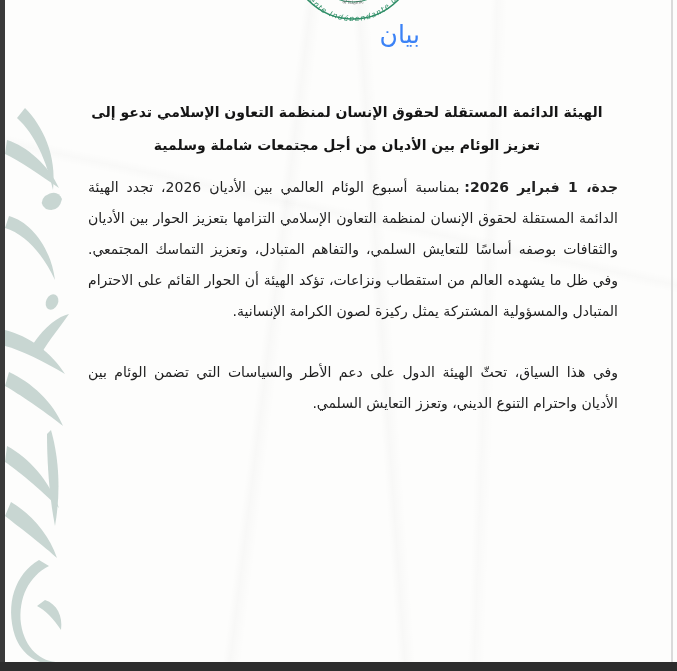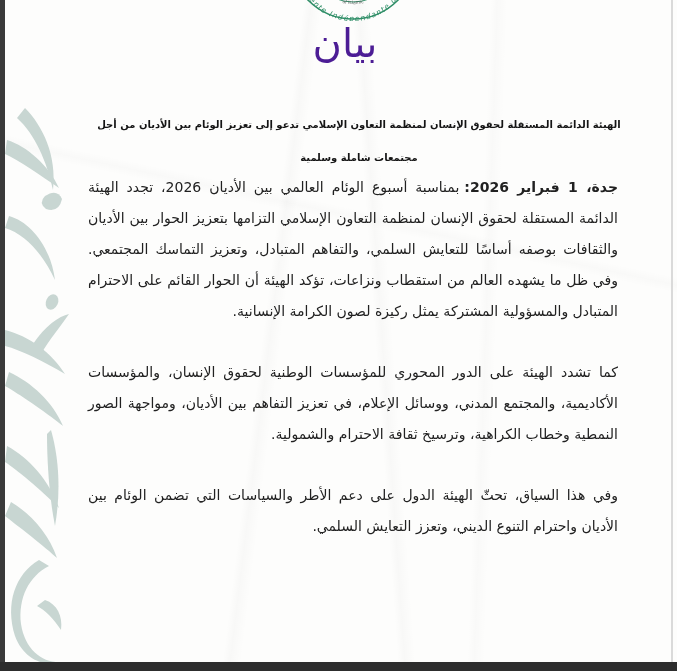--- a/index.html
+++ b/index.html
@@ -33,29 +33,28 @@
   }
   .pattern {
     position: absolute; left: 5px; top: 0; z-index: 1;
   }
   .seal {
     position: absolute; left: 283px; top: 0; width: 140px; height: 21px;
     overflow: hidden; z-index: 2;
   }
   .calligraphy-title {
     position: absolute; left: 270px; top: 20px; width: 150px;
-    text-align: center;
-    font-size: 40px; color: #4c1d95; font-weight: 500;
+    font-size: 25px; color: #3b82f6; font-weight: 500;
     z-index: 2;
   }
   .heading {
     position: absolute; left: 70px; top: 92px; width: 546px;
-    margin: 16px;
+    margin: 4px;
     direction: rtl; text-align: center;
-    font-size: 10px; line-height: 33px; font-weight: bold; color: #151515;
+    font-size: 14px; line-height: 33px; font-weight: bold; color: #151515;
     z-index: 2;
   }
   .body-text {
     position: absolute; left: 70px; top: 172px; width: 548px;
     direction: rtl; text-align: justify;
     font-size: 14px; line-height: 31px; color: #212121;
     z-index: 2;
   }
   .body-text p { margin: 0 0 30px 18px; }
   .dateline { font-weight: bold; margin-left: 5px; }
@@ -104,21 +103,20 @@
   </div>
 
   <div class="calligraphy-title" dir="rtl">بيان</div>
 
   <h1 class="heading">الهيئة الدائمة المستقلة لحقوق الإنسان لمنظمة التعاون الإسلامي تدعو إلى تعزيز الوئام بين الأديان من أجل مجتمعات شاملة وسلمية</h1>
 
   <div class="body-text">
     <p>
       <b class="dateline">جدة، 1 فبراير 2026:</b><span>بمناسبة أسبوع الوئام العالمي بين الأديان 2026، تجدد الهيئة الدائمة المستقلة لحقوق الإنسان لمنظمة التعاون الإسلامي التزامها بتعزيز الحوار بين الأديان والثقافات بوصفه أساسًا للتعايش السلمي، والتفاهم المتبادل، وتعزيز التماسك المجتمعي. وفي ظل ما يشهده العالم من استقطاب ونزاعات، تؤكد الهيئة أن الحوار القائم على الاحترام المتبادل والمسؤولية المشتركة يمثل ركيزة لصون الكرامة الإنسانية.</span>
     </p>
-    <p>كما تشدد الهيئة على الدور المحوري للمؤسسات الوطنية لحقوق الإنسان، والمؤسسات الأكاديمية، والمجتمع المدني، ووسائل الإعلام، في تعزيز التفاهم بين الأديان، ومواجهة الصور النمطية وخطاب الكراهية، وترسيخ ثقافة الاحترام والشمولية.</p>
     <p>وفي هذا السياق، تحثّ الهيئة الدول على دعم الأطر والسياسات التي تضمن الوئام بين الأديان واحترام التنوع الديني، وتعزز التعايش السلمي.</p>
   </div>
 
   <div class="edge-right-line"></div>
   <div class="edge-left"></div>
   <div class="edge-bottom"></div>
 
 </div>
 
 </body></html>

